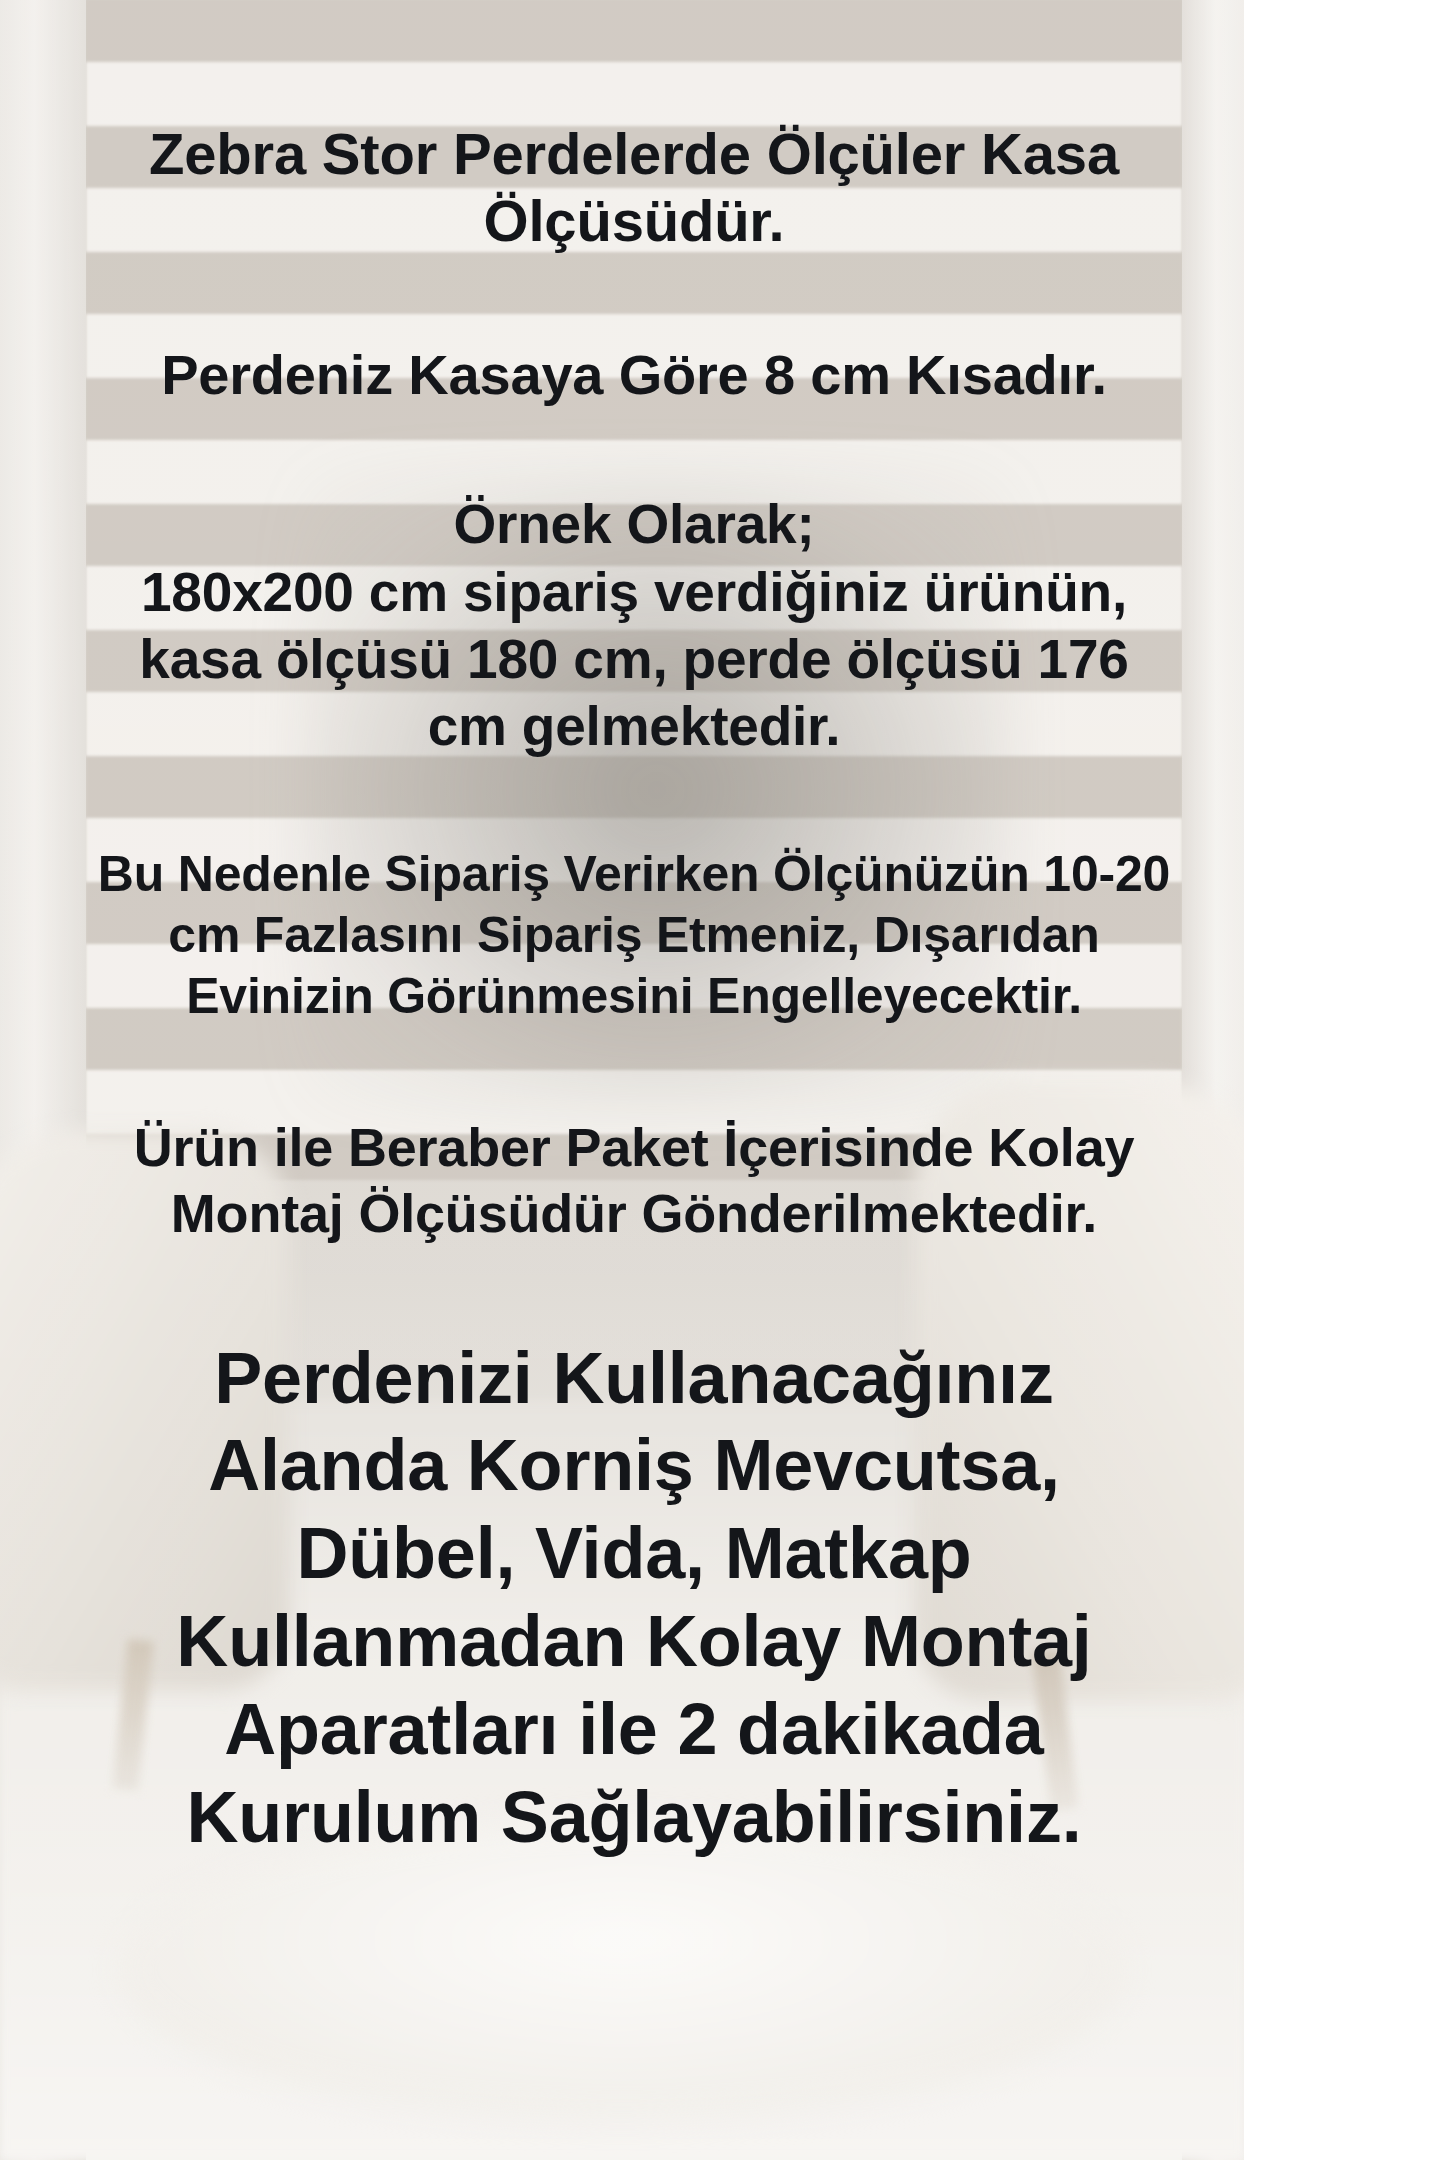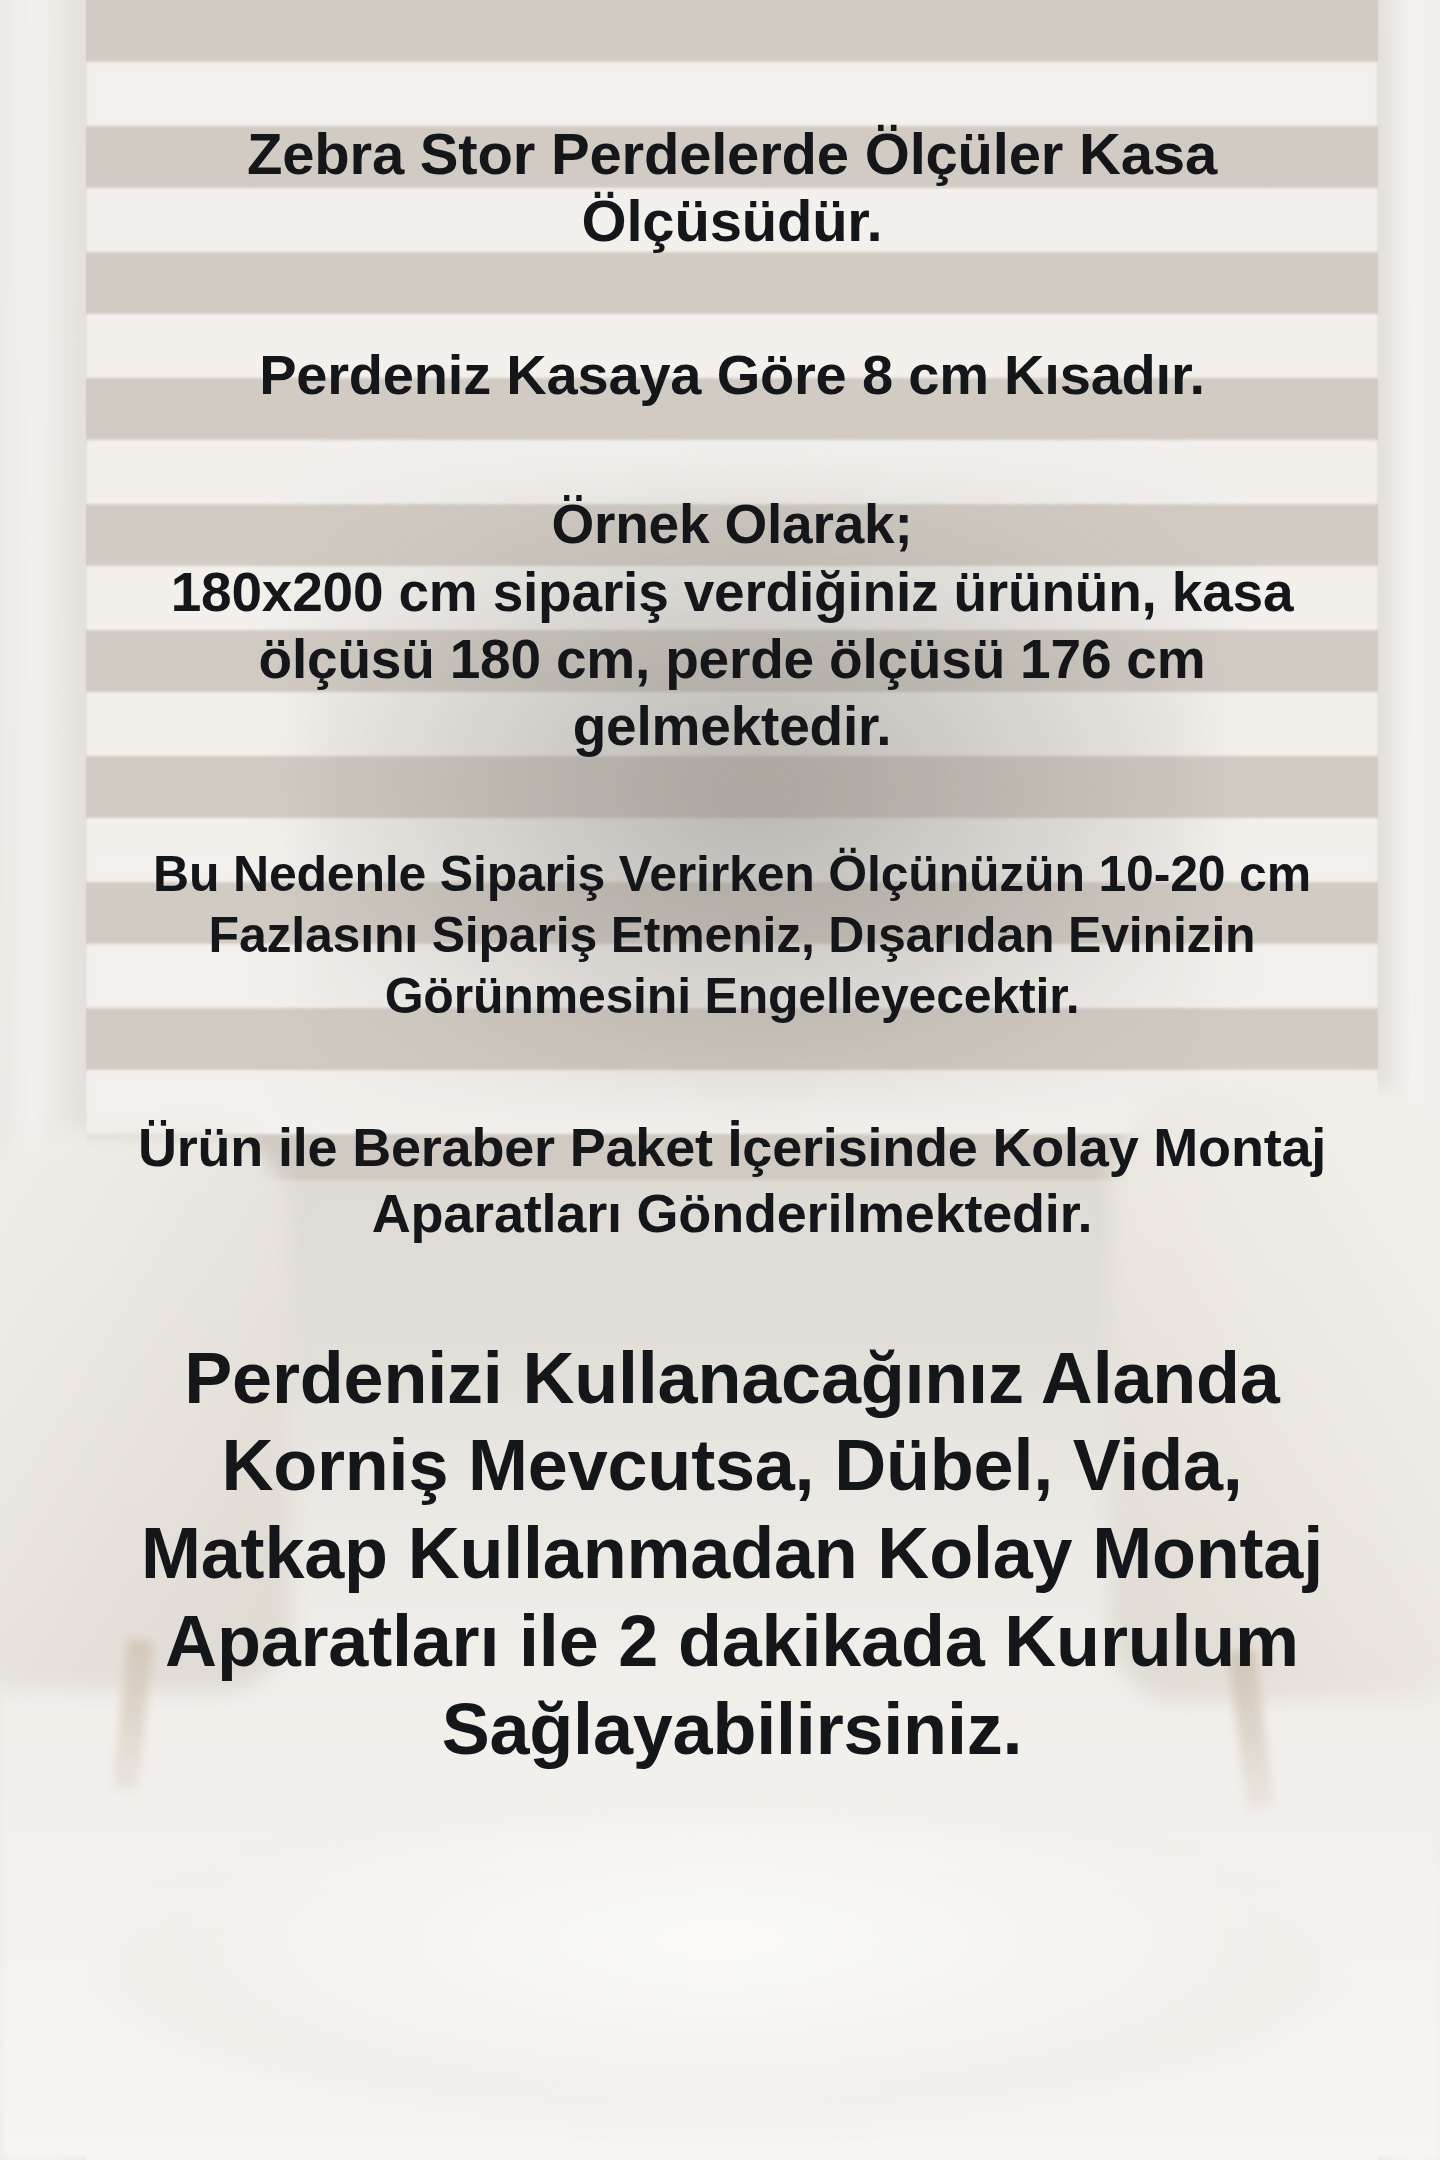--- a/index.html
+++ b/index.html
@@ -6,21 +6,21 @@
     margin: 0;
     padding: 0;
     background: #ffffff;
   }
   body {
     font-family: "Liberation Sans", sans-serif;
   }
 
   .poster {
     position: relative;
-    width: 1440px;
+    width: 1244px;
     height: 2160px;
     overflow: hidden;
     background: #cfc9c2;
   }
 
   
   .bg {
     position: absolute;
     inset: 0;
     overflow: hidden;
@@ -211,18 +211,18 @@
   <div class="content">
     <p class="para p1">Zebra Stor Perdelerde Ölçüler Kasa Ölçüsüdür.</p>
 
     <p class="para p2">Perdeniz Kasaya Göre 8 cm Kısadır.</p>
 
     <p class="para p3">Örnek Olarak;
 180x200 cm sipariş verdiğiniz ürünün, kasa ölçüsü 180 cm, perde ölçüsü 176 cm gelmektedir.</p>
 
     <p class="para p4">Bu Nedenle Sipariş Verirken Ölçünüzün 10-20 cm Fazlasını Sipariş Etmeniz, Dışarıdan Evinizin Görünmesini Engelleyecektir.</p>
 
-    <p class="para p5">Ürün ile Beraber Paket İçerisinde Kolay Montaj Aparatları Gönderilmektedir.</p>
+    <p class="para p5">Ürün ile Beraber Paket İçerisinde Kolay Montaj Ölçüsüdür Gönderilmektedir.</p>
 
     <p class="para p6">Perdenizi Kullanacağınız Alanda Korniş Mevcutsa, Dübel, Vida, Matkap Kullanmadan Kolay Montaj Aparatları ile 2 dakikada Kurulum Sağlayabilirsiniz.</p>
   </div>
 
 </div>
 
 </body></html>

